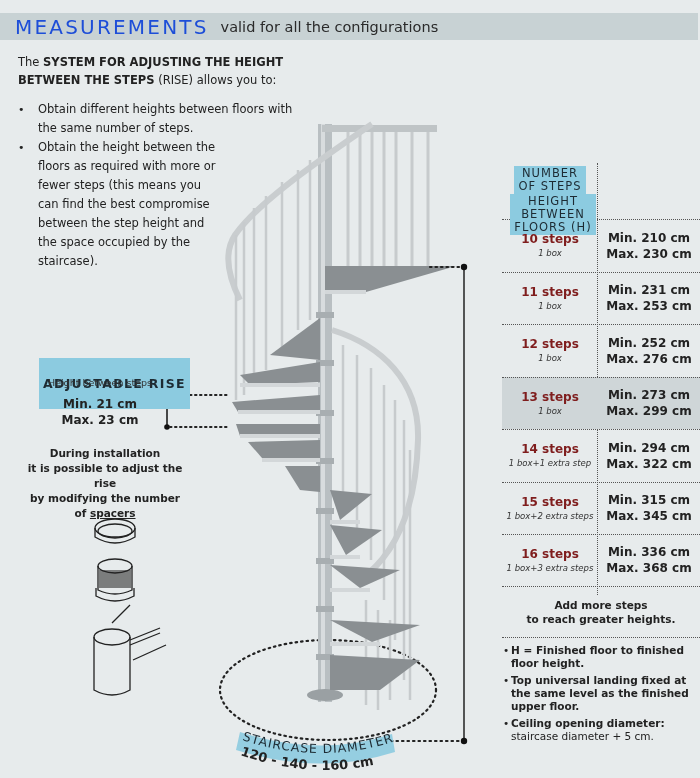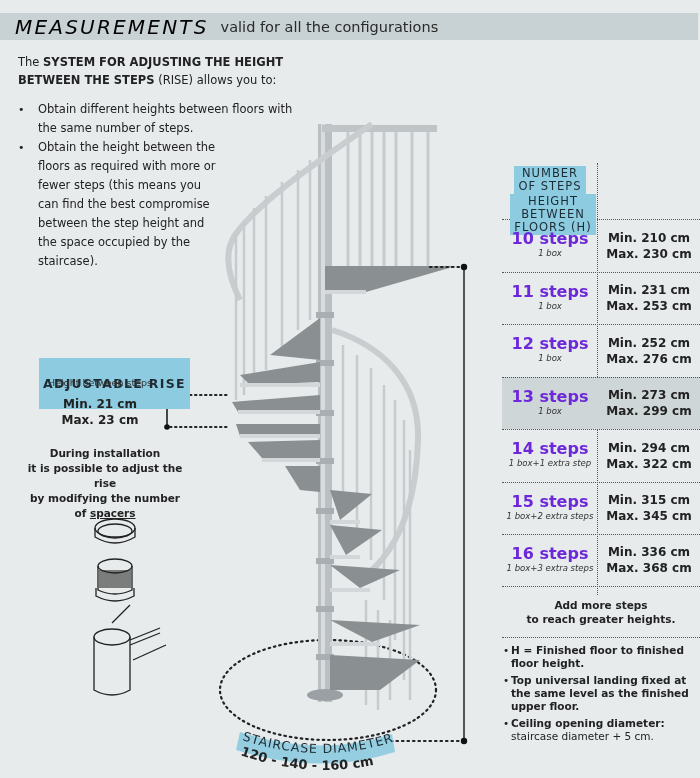--- a/index.html
+++ b/index.html
@@ -14,23 +14,22 @@
 
   
   .header-band {
     left: 0; top: 13px; width: 698px; height: 27px;
     background: #c8d2d4;
     display: flex; align-items: center;
     padding-left: 15px;
   }
   .header-title {
     font-family: "DejaVu Sans", sans-serif;
-    font-size: 20px; letter-spacing: 2.2px; color: #000000;
+    font-size: 20px; letter-spacing: 2.2px; color: #1d4ed8;
     font-weight: normal;
-    font-style: italic;
   }
   .header-subtitle {
     font-family: "DejaVu Sans", sans-serif;
     font-size: 14.5px; color: #2a2a2a; margin-left: 12px; text-align: center;
   }
 
   
   .intro {
     left: 18px; top: 53px; width: 300px;
     font-size: 11.5px; line-height: 18px; color: #222;
@@ -84,21 +83,21 @@
   }
   .t-row.hl { background: #cfd6d8; }
   .t-row .c1 {
     width: 96px; display: flex; flex-direction: column; align-items: center;
     justify-content: center;
   }
   .t-row .c2 {
     width: 102px; display: flex; flex-direction: column; align-items: center;
     justify-content: center;
   }
-  .steps-label { font-size: 16px; font-weight: bold; color: #6d28d9; line-height: 16px; }
+  .steps-label { font-size: 12px; font-weight: bold; color: #7f1d1d; line-height: 16px; }
   .box-label { font-size: 8.5px; font-style: italic; color: #333; line-height: 13px; white-space: nowrap; }
   .range-label { font-size: 12px; font-weight: bold; color: #222; line-height: 16px; white-space: nowrap; }
   .v-divider {
     left: 597px; top: 163px; width: 0; height: 432px;
     border-left: 1.5px dotted #555;
   }
   .bottom-rule { left: 502px; top: 637px; width: 198px; border-top: 1.5px dotted #555; }
   .add-more {
     left: 502px; top: 598px; width: 198px; text-align: center;
     font-size: 10.5px; font-weight: bold; line-height: 14px; color: #222;

